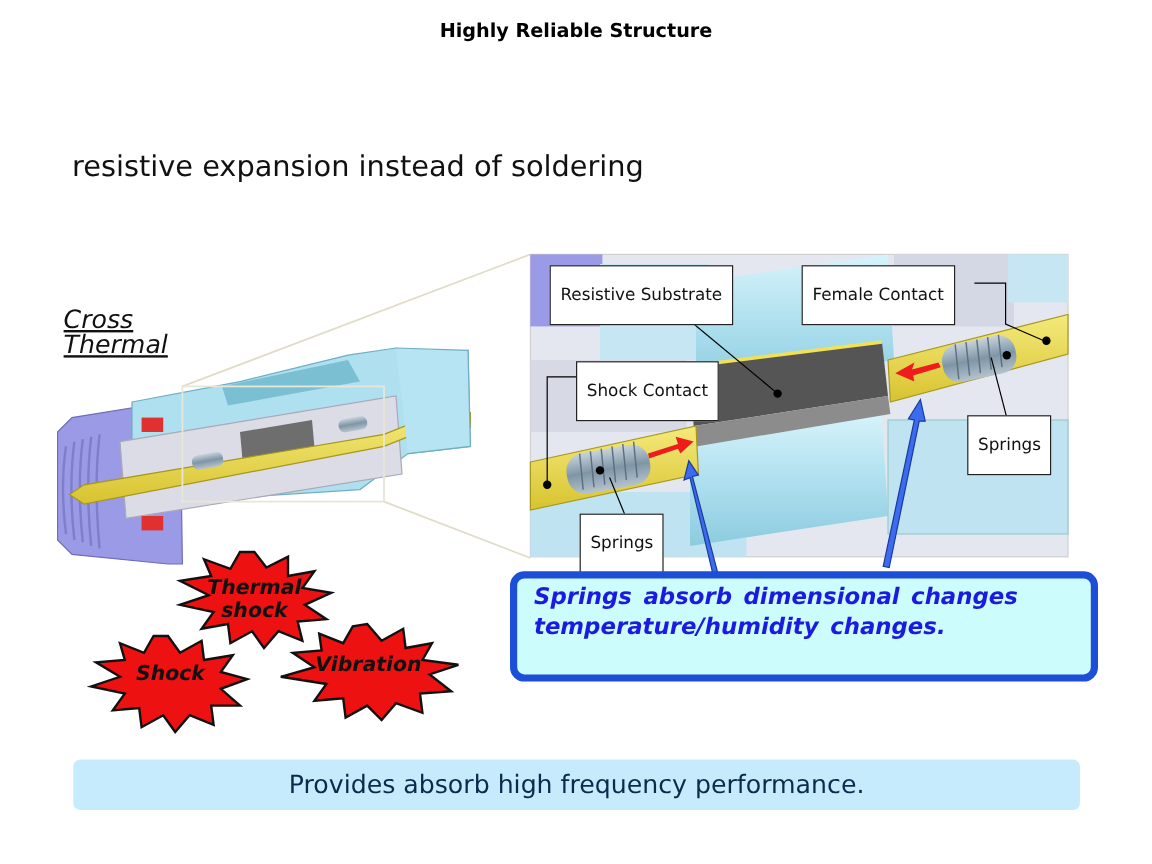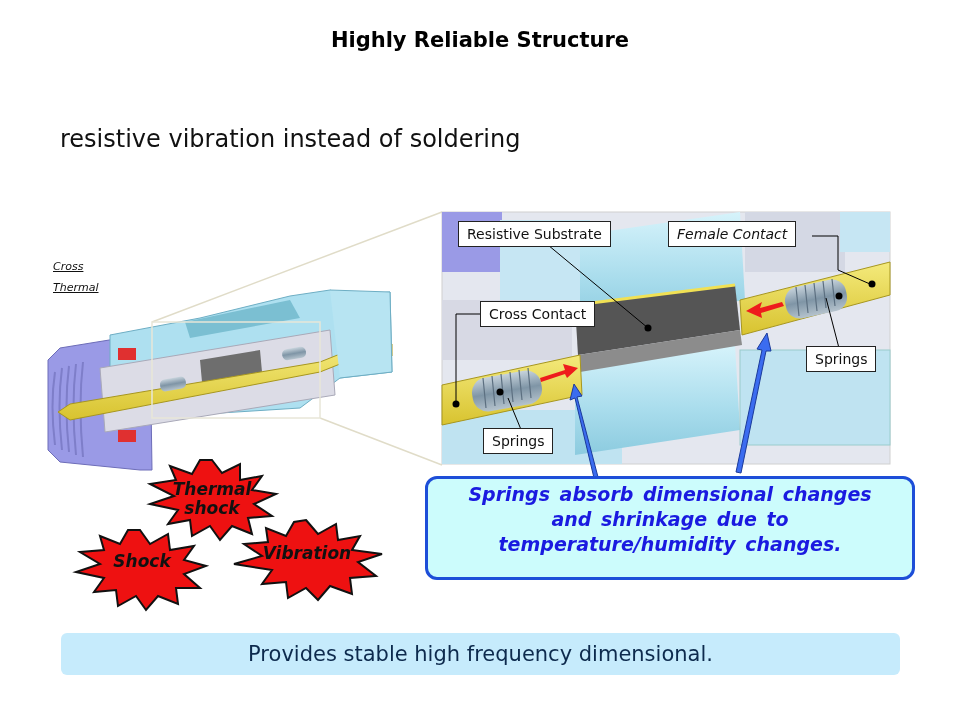--- a/index.html
+++ b/index.html
@@ -1,32 +1,32 @@
 <!DOCTYPE html>
 <html><head>
 <meta charset="utf-8">
 <style>
   html, body { margin:0; padding:0; }
   body { width:960px; height:720px; background:#ffffff; position:relative; overflow:hidden; font-family:"DejaVu Sans", sans-serif; }
-  .title { position:absolute; left:0; width:960px; top:28px; text-align:center; font-weight:bold; font-size:21px; color:#000; }
+  .title { position:absolute; left:0; width:960px; top:16px; text-align:center; font-weight:bold; font-size:16px; color:#000; }
   .subtitle { position:absolute; left:60px; top:124px; width:800px; font-size:24px; line-height:31px; color:#111; }
-  .cross-label { position:absolute; left:53px; top:256px; font-style:italic; font-size:11px; line-height:21px; text-decoration:underline; color:#111; }
+  .cross-label { position:absolute; left:53px; top:256px; font-style:italic; font-size:21px; line-height:21px; text-decoration:underline; color:#111; }
   svg.art { position:absolute; left:0; top:0; }
-  .callout-label { position:absolute; background:#fff; border:1px solid #222; font-size:14px; padding:4px 8px; white-space:nowrap; color:#111; }
-  .info-box { position:absolute; left:425px; top:476px; width:490px; height:104px; background:#ccfcfc; border:3px solid #1d4ed8; border-radius:12px; box-sizing:border-box; padding:3px 14px; color:#1a1ae0; font-weight:bold; font-style:italic; font-size:19px; line-height:25px; word-spacing:3px;text-align:center; }
+  .callout-label { position:absolute; background:#fff; border:1px solid #222; font-size:14px; padding:16px 8px; white-space:nowrap; color:#111; }
+  .info-box { position:absolute; left:425px; top:476px; width:490px; height:92px; background:#ccfcfc; border:6px solid #1d4ed8; border-radius:12px; box-sizing:border-box; padding:3px 14px; color:#1a1ae0; font-weight:bold; font-style:italic; font-size:19px; line-height:25px; word-spacing:3px; }
   .footer-bar { position:absolute; left:61px; top:633px; width:839px; height:42px; background:#c6ebfc; border-radius:6px; text-align:center; line-height:42px; font-size:21px; color:#0d2a4d; }
   .burst-text { font-family:"DejaVu Sans", sans-serif; font-weight:bold; font-style:italic; font-size:17px; fill:#111; }
 </style>
 </head>
 <body>
 
 <div class="title">Highly Reliable Structure</div>
 
 <div class="subtitle">
-  <div>resistive vibration instead of soldering</div>
+  <div>resistive expansion instead of soldering</div>
 </div>
 
 <svg class="art" width="960" height="720" viewBox="0 0 960 720">
   <defs>
     <linearGradient id="gold" x1="0" y1="0" x2="0" y2="1">
       <stop offset="0" stop-color="#f4ea7c"></stop>
         <stop offset="1" stop-color="#d8c32f"></stop>
     </linearGradient>
     <linearGradient id="spring" x1="0" y1="0" x2="0" y2="1">
       <stop offset="0" stop-color="#c7d3dc"></stop>
@@ -153,24 +153,23 @@
     <text class="burst-text" x="307" y="559" text-anchor="middle">Vibration</text>
   </g>
 </svg>
 
 <div class="cross-label">
   <div>Cross</div>
   <div>Thermal</div>
 </div>
 
 <div class="callout-label" style="left:458px;top:221px;">Resistive Substrate</div>
-<div class="callout-label" style="left:668px;top:221px;font-style:italic;">Female Contact</div>
-<div class="callout-label" style="left:480px;top:301px;">Cross Contact</div>
+<div class="callout-label" style="left:668px;top:221px;">Female Contact</div>
+<div class="callout-label" style="left:480px;top:301px;">Shock Contact</div>
 <div class="callout-label" style="left:806px;top:346px;">Springs</div>
 <div class="callout-label" style="left:483px;top:428px;">Springs</div>
 
 <div class="info-box">
   <div>Springs absorb dimensional changes</div>
-  <div>and shrinkage due to</div>
   <div>temperature/humidity changes.</div>
 </div>
 
-<div class="footer-bar">Provides stable high frequency dimensional.</div>
+<div class="footer-bar">Provides absorb high frequency performance.</div>
 
 </body></html>

